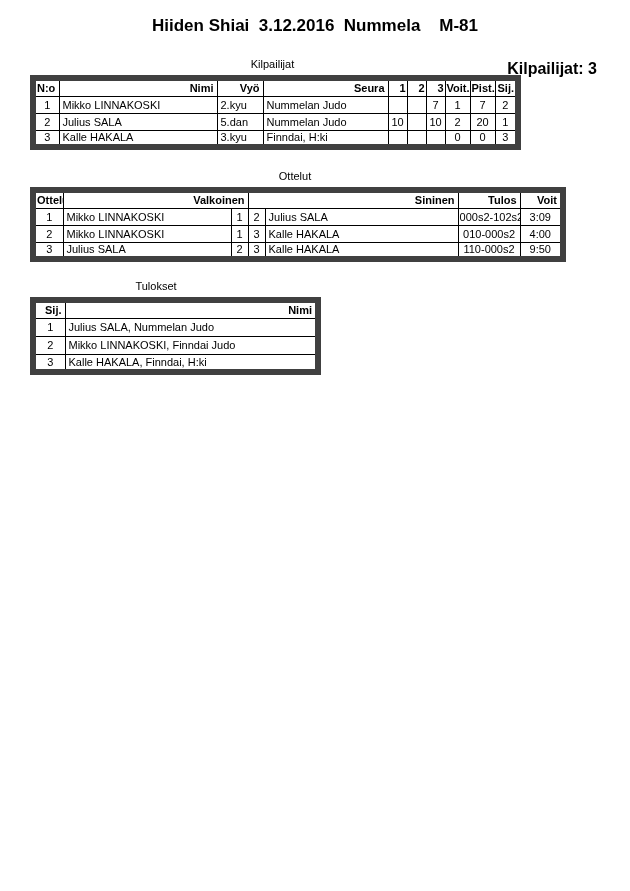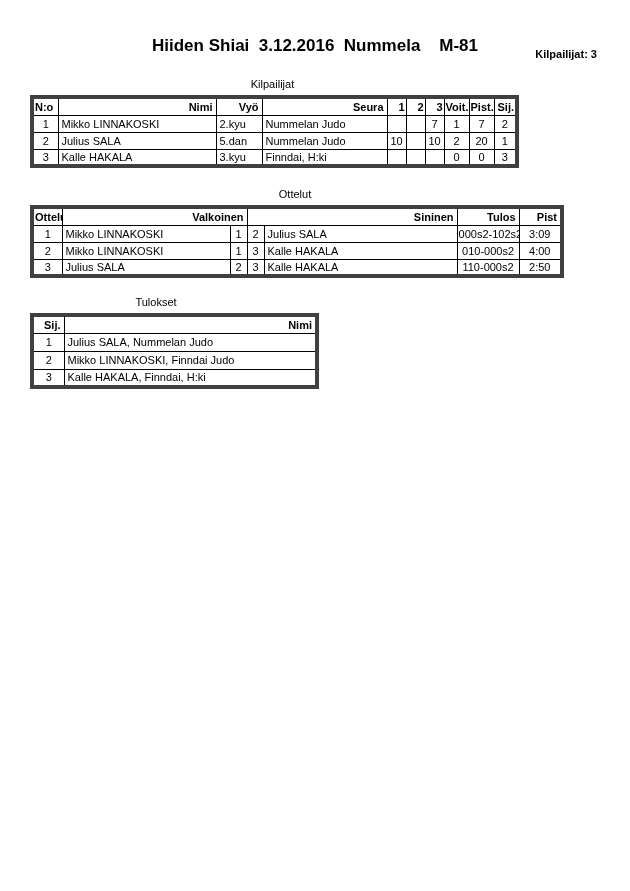--- a/index.html
+++ b/index.html
@@ -3,45 +3,45 @@
 <meta charset="utf-8">
 <style>
   * { margin:0; padding:0; box-sizing:border-box; }
   html, body { background:#ffffff; }
   body {
     width:630px; height:891px; position:relative;
     font-family:"Liberation Sans","DejaVu Sans",sans-serif;
     color:#000;
   }
   .page-title {
-    padding-top:36px;
+    padding-top:16px;
     text-align:center;
     font-size:17px;
     font-weight:bold;
     white-space:pre;
   }
   .participants-count {
     position:absolute;
-    top:48px; right:33px;
-    font-size:11px;
+    top:60px; right:33px;
+    font-size:16px;
     font-weight:bold;
   }
   .section { margin-left:30px; }
   .section-competitors { margin-top:22px; width:485px; }
   .section-matches     { margin-top:20px; width:530px; }
   .section-results     { margin-top:18px; width:252px; }
   .section-title {
     text-align:center;
     font-size:11px;
     font-weight:normal;
     margin-bottom:5px;
   }
   table {
     border-collapse:collapse;
-    border:4px solid #404040;
+    border:6px solid #404040;
     table-layout:fixed;
     width:100%;
   }
   th, td {
     border:1px solid #000;
     font-size:11px;
     height:17px;
     padding:0 3px;
     overflow:hidden;
     white-space:nowrap;
@@ -142,21 +142,21 @@
           <col style="width:193px">
           <col style="width:62px">
           <col style="width:43px">
       </colgroup>
       <thead>
         <tr>
           <th class="l tight">Ottelu</th>
           <th colspan="2">Valkoinen</th>
           <th colspan="2">Sininen</th>
           <th>Tulos</th>
-          <th>Pist</th>
+          <th>Voit</th>
         </tr>
       </thead>
       <tbody>
         <tr>
           <td>1</td>
           <td class="l">Mikko LINNAKOSKI</td>
           <td class="tight">1</td>
           <td class="tight">2</td>
           <td class="l">Julius SALA</td>
           <td class="tight">000s2-102s2</td>
@@ -171,21 +171,21 @@
           <td class="tight">010-000s2</td>
           <td>4:00</td>
         </tr>
         <tr>
           <td>3</td>
           <td class="l">Julius SALA</td>
           <td class="tight">2</td>
           <td class="tight">3</td>
           <td class="l">Kalle HAKALA</td>
           <td class="tight">110-000s2</td>
-          <td>2:50</td>
+          <td>9:50</td>
         </tr>
       </tbody>
     </table>
   </section>
 
   <section class="section section-results">
     <div class="section-title">Tulokset</div>
     <table class="results-table">
       <colgroup>
         <col style="width:32px">

